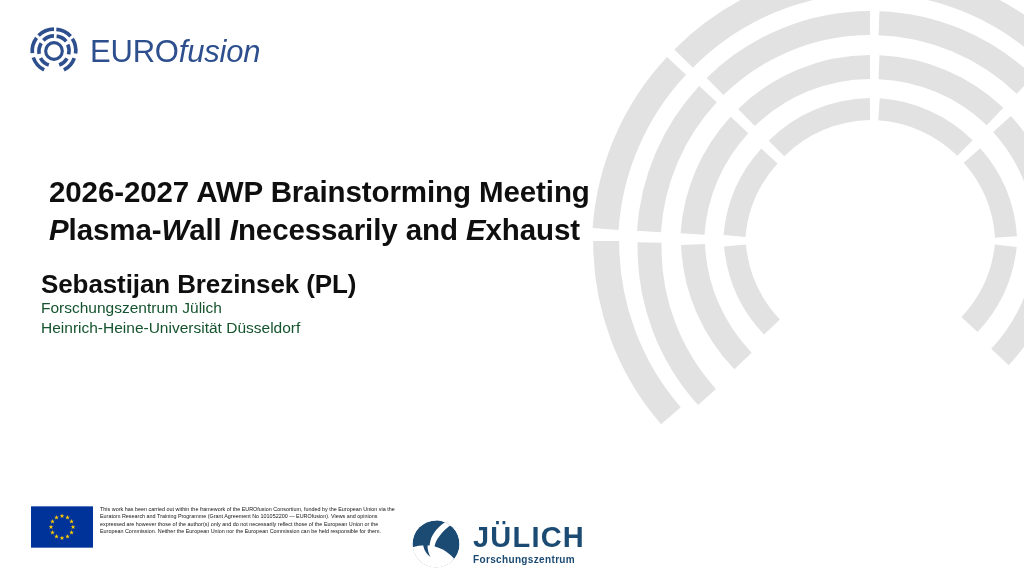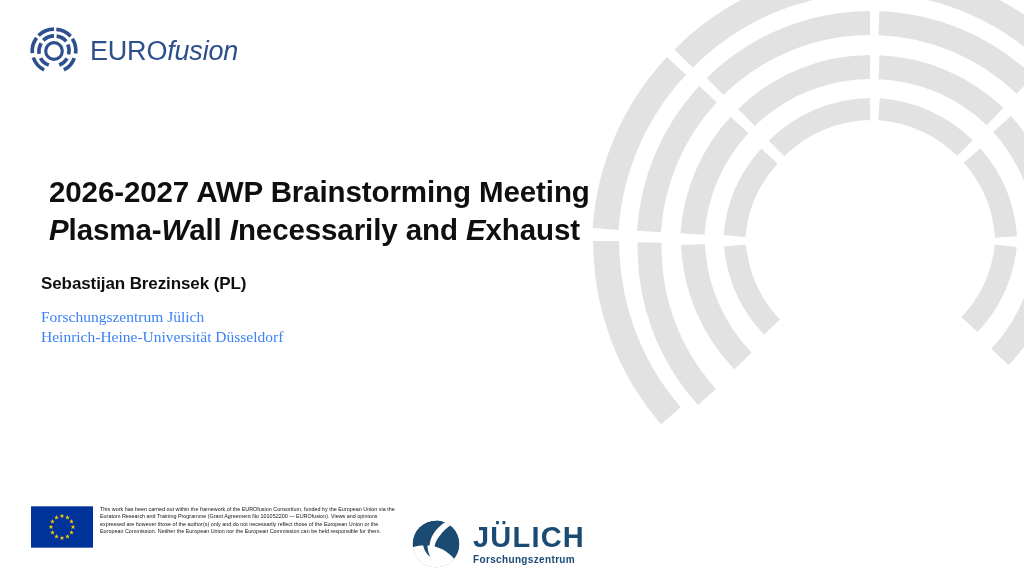--- a/index.html
+++ b/index.html
@@ -45,21 +45,21 @@
     height: 54px;
     display: flex;
     align-items: center;
     gap: 10px;
     z-index: 5;
   }
   .ef-mark { width: 52px; height: 52px; flex: 0 0 52px; }
   .ef-mark svg { display: block; width: 52px; height: 52px; }
   .ef-word {
     font-family: "Liberation Sans", sans-serif;
-    font-size: 27px;
+    font-size: 31px;
     letter-spacing: -0.2px;
     color: #2e4f8e;
     white-space: nowrap;
     line-height: 1;
   }
   .ef-word .ef-euro { font-weight: 400; }
   .ef-word .ef-fusion { font-weight: 400; font-style: italic; }
 
   
   .title-block {
@@ -83,33 +83,33 @@
   
   .author-block {
     position: absolute;
     left: 41px;
     top: 270px;
     width: 560px;
     z-index: 5;
   }
   .author-name {
     font-family: "Liberation Sans", sans-serif;
-    font-size: 17px;
+    font-size: 26px;
     font-weight: bold;
     color: #0f0f0f;
     line-height: 28px;
     letter-spacing: -0.1px;
-    margin-bottom: 9px;
+    margin-bottom: 0;
     white-space: nowrap;
   }
   .affiliation {
-    font-family: Liberation Serif, serif;
+    font-family: Liberation Sans, sans-serif;
     font-size: 15.5px;
     font-weight: 400;
-    color: #3b82f6;
+    color: #14532d;
     line-height: 20px;
     white-space: nowrap;
   }
 
   
   .footer {
     position: absolute;
     left: 31px;
     top: 500px;
     width: 570px;

